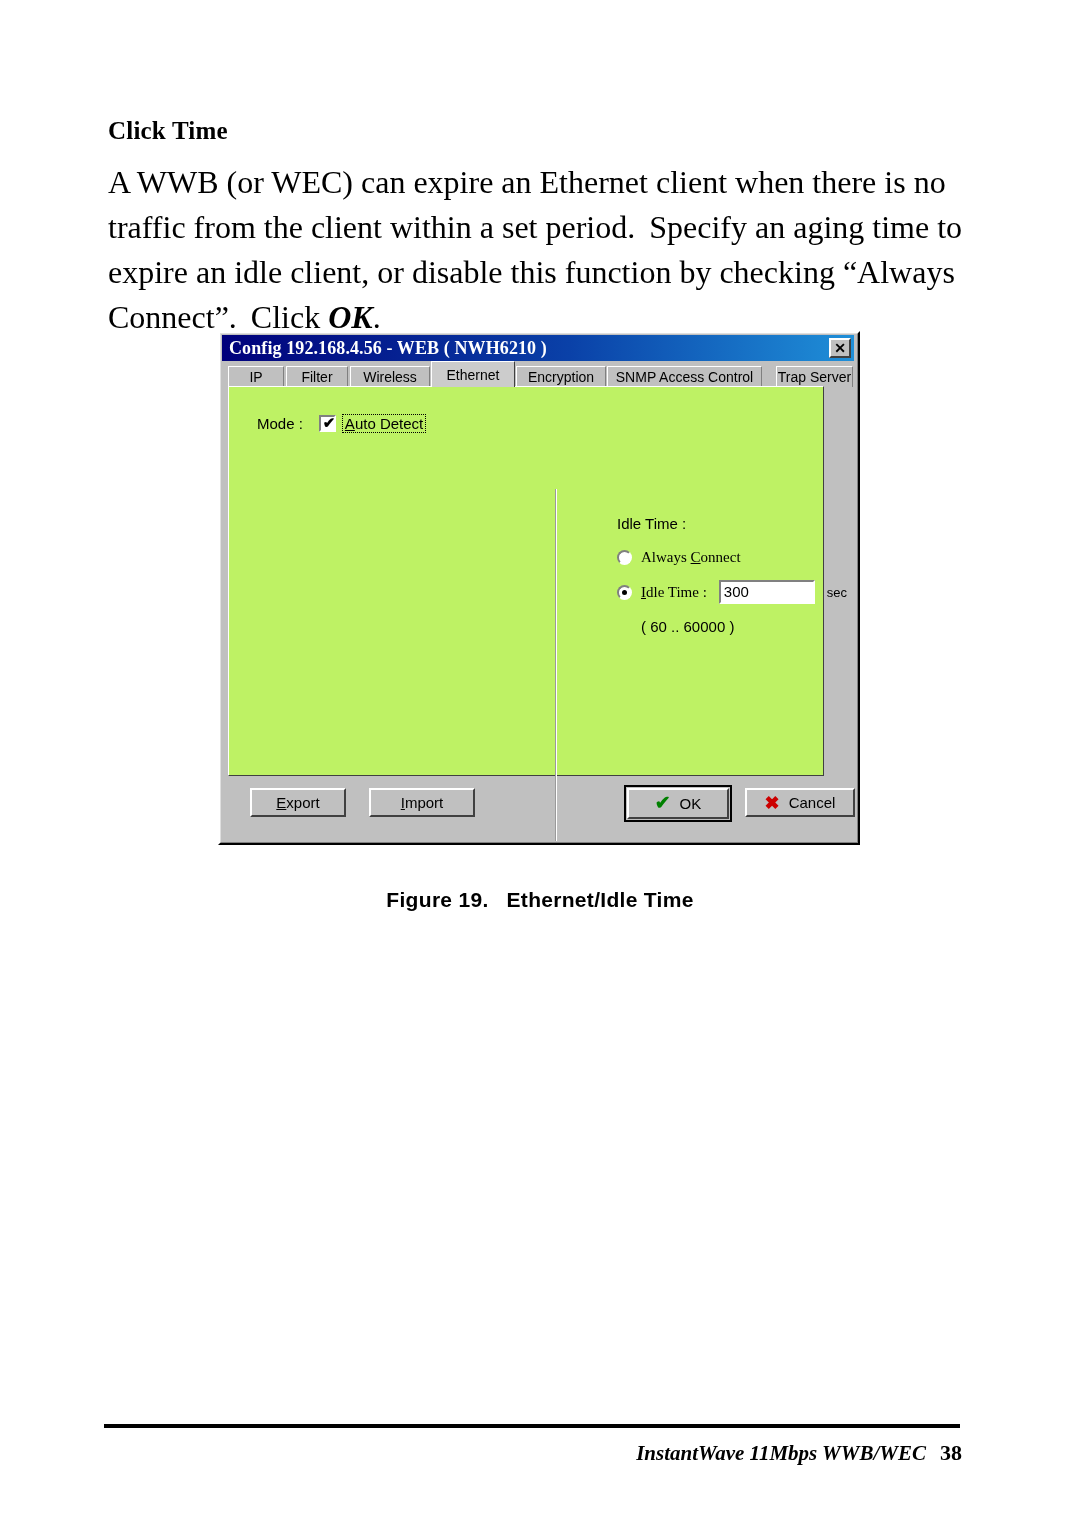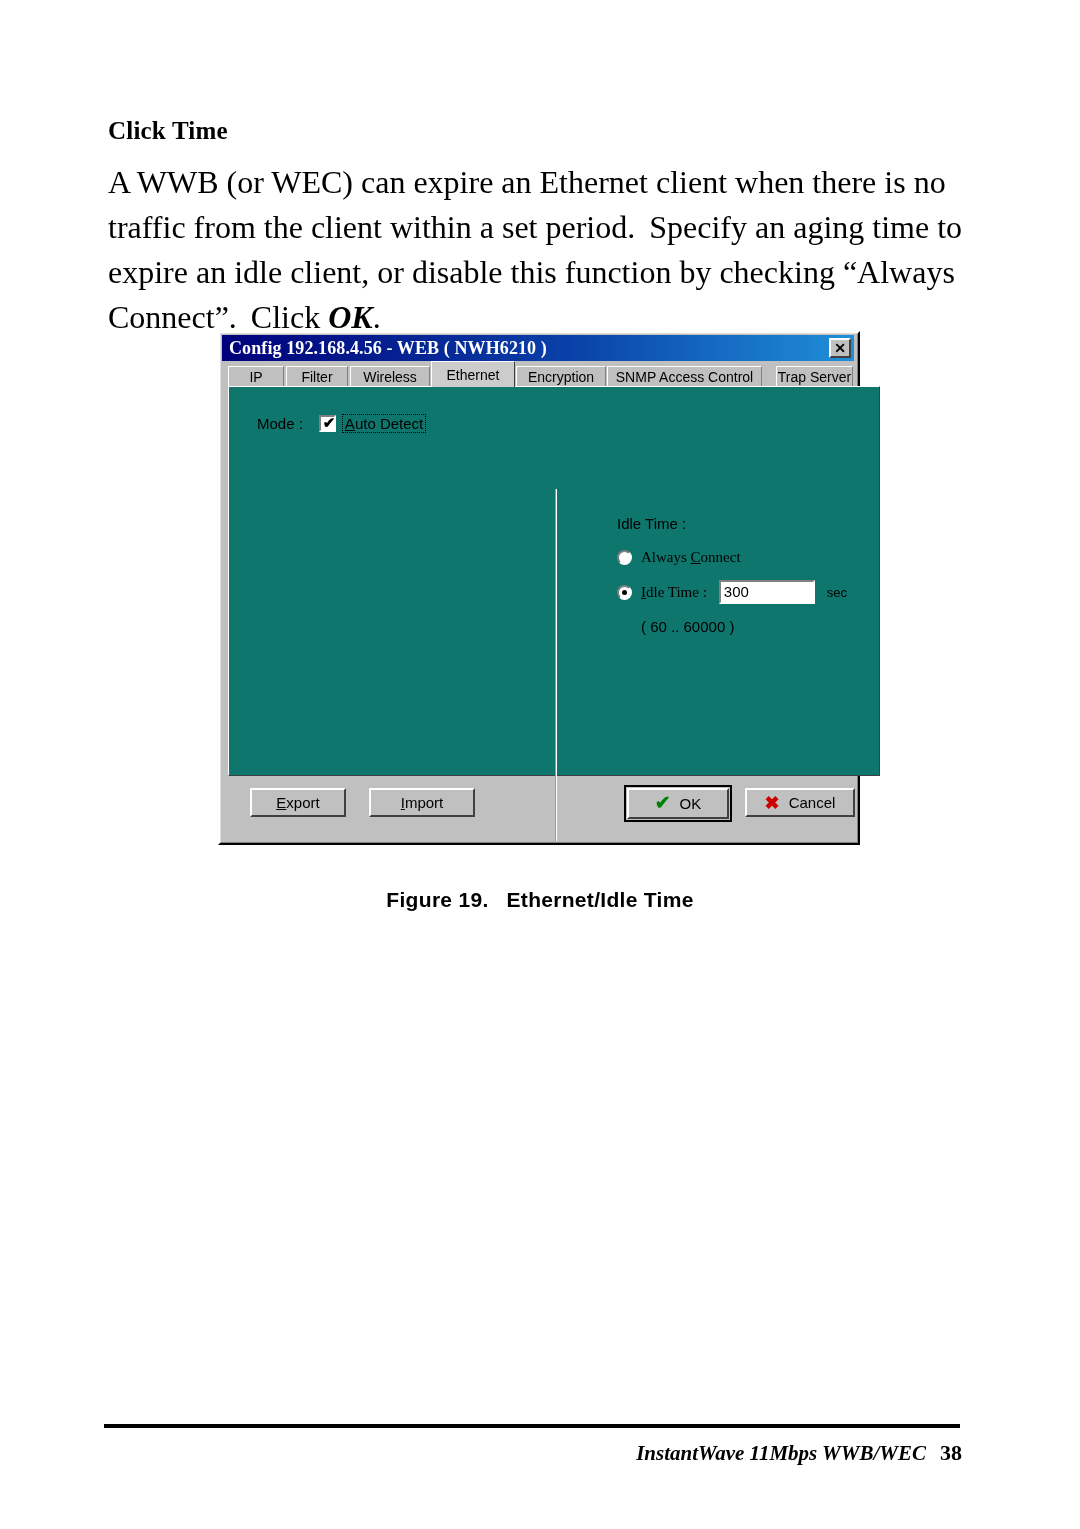--- a/index.html
+++ b/index.html
@@ -184,23 +184,23 @@
     background: #cccccc;
     border-right: 1px solid #404040;
     z-index: 5;
     font-size: 14px;
   }
 
   .tab-page {
     position: absolute;
     left: 8px;
     top: 53px;
-    width: 652px;
+    width: 596px;
     height: 390px;
-    background: #0f766e;
+    background: #bef264;
     border-top: 1px solid #ffffff;
     border-left: 1px solid #ffffff;
     border-right: 1px solid #404040;
     border-bottom: 1px solid #404040;
     box-sizing: border-box;
   }
 
   
   .mode-row {
     position: absolute;

